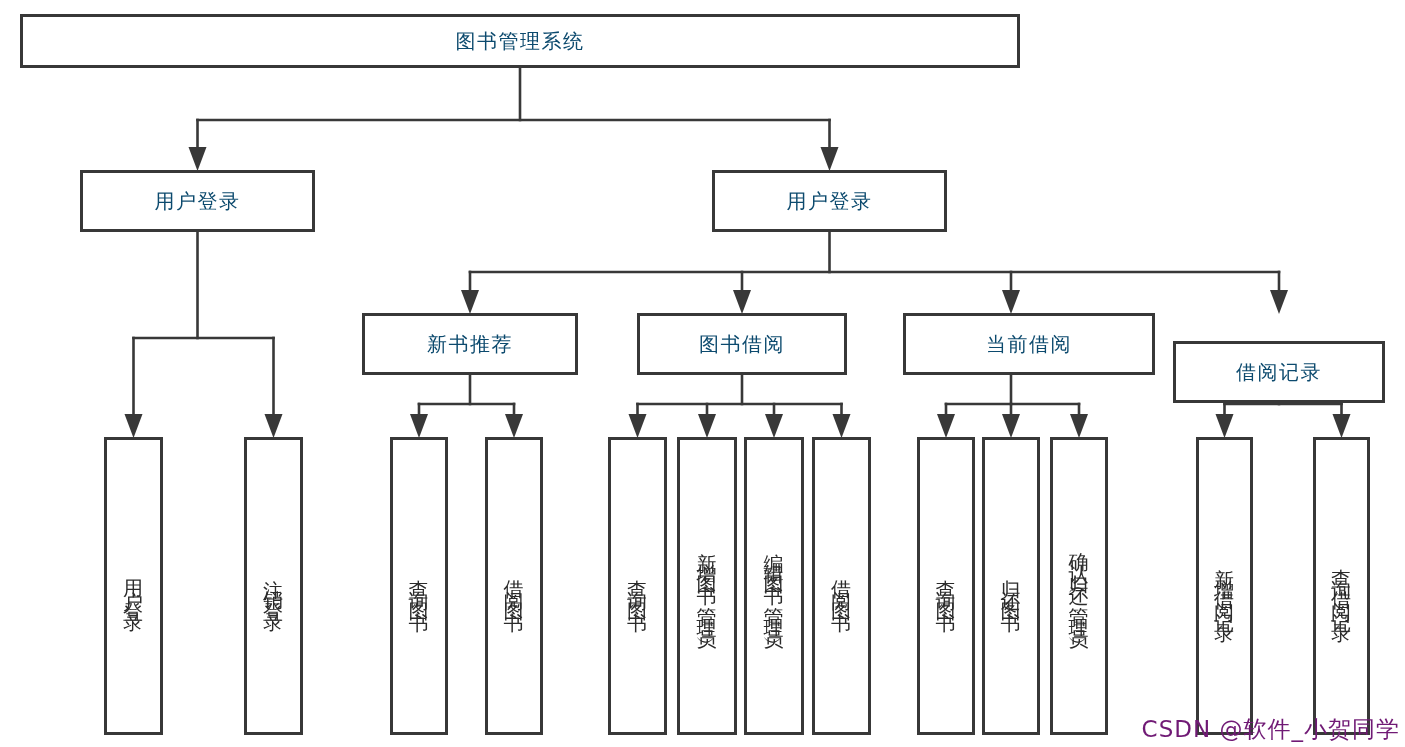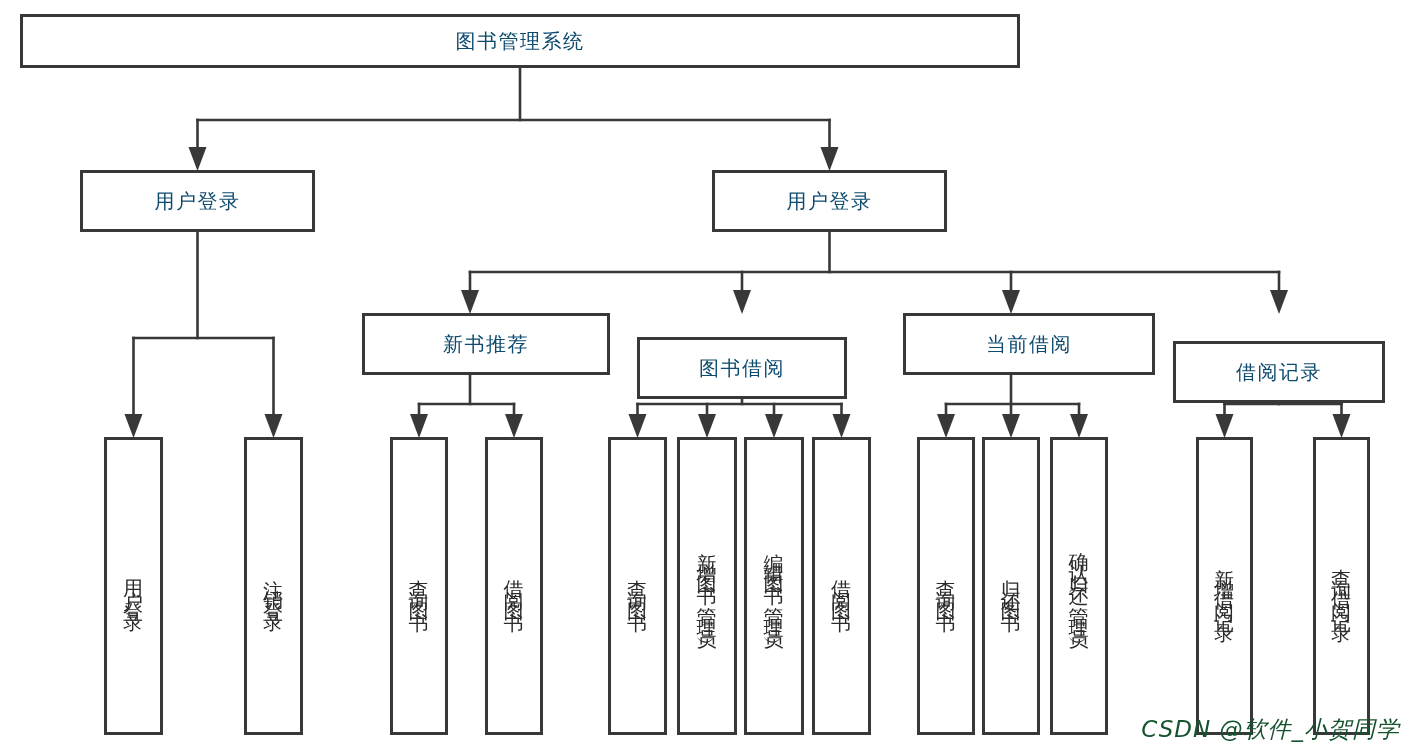--- a/index.html
+++ b/index.html
@@ -88,24 +88,24 @@
   <div id="nodes">
       <div class="box" style="left: 20px; top: 14px; width: 1000px; height: 54px; border-color: rgb(56, 56, 56);">
         <span class="h-label">图书管理系统</span>
       </div>
       <div class="box" style="left: 80px; top: 170px; width: 235px; height: 62px; border-color: rgb(56, 56, 56);">
         <span class="h-label">用户登录</span>
       </div>
       <div class="box" style="left: 712px; top: 170px; width: 235px; height: 62px; border-color: rgb(56, 56, 56);">
         <span class="h-label">用户登录</span>
       </div>
-      <div class="box" style="left: 362px; top: 313px; width: 248px; height: 62px; border-color: rgb(56, 56, 56);">
+      <div class="box" style="left: 362px; top: 313px; width: 216px; height: 62px; border-color: rgb(56, 56, 56);">
         <span class="h-label">新书推荐</span>
       </div>
-      <div class="box" style="left: 637px; top: 313px; width: 210px; height: 62px; border-color: rgb(56, 56, 56); margin-top: 24px;">
+      <div class="box" style="left: 637px; top: 313px; width: 210px; height: 62px; border-color: rgb(56, 56, 56);">
         <span class="h-label">图书借阅</span>
       </div>
       <div class="box" style="left: 903px; top: 313px; width: 252px; height: 62px; border-color: rgb(56, 56, 56);">
         <span class="h-label">当前借阅</span>
       </div>
       <div class="box" style="left: 1173px; top: 313px; width: 212px; height: 62px; border-color: rgb(56, 56, 56); margin-top: 28px;">
         <span class="h-label">借阅记录</span>
       </div>
       <div class="box" style="left: 104px; top: 437px; width: 59px; height: 298px; border-color: rgb(56, 56, 56);">
         <span class="v-label">用户登录</span>
@@ -140,14 +140,14 @@
       <div class="box" style="left: 1050px; top: 437px; width: 58px; height: 298px; border-color: rgb(56, 56, 56);">
         <span class="v-label">确认归还（管理员）</span>
       </div>
       <div class="box" style="left: 1196px; top: 437px; width: 57px; height: 298px; border-color: rgb(56, 56, 56);">
         <span class="v-label">新增借阅记录</span>
       </div>
       <div class="box" style="left: 1313px; top: 437px; width: 57px; height: 298px; border-color: rgb(56, 56, 56);">
         <span class="v-label">查询借阅记录</span>
       </div>
     </div>
-  <div class="watermark" style="color: #14532d; font-style: italic;">CSDN @软件_小贺同学</div>
+  <div class="watermark" style="color: #701a75;">CSDN @软件_小贺同学</div>
 </div>
 
 </body></html>

